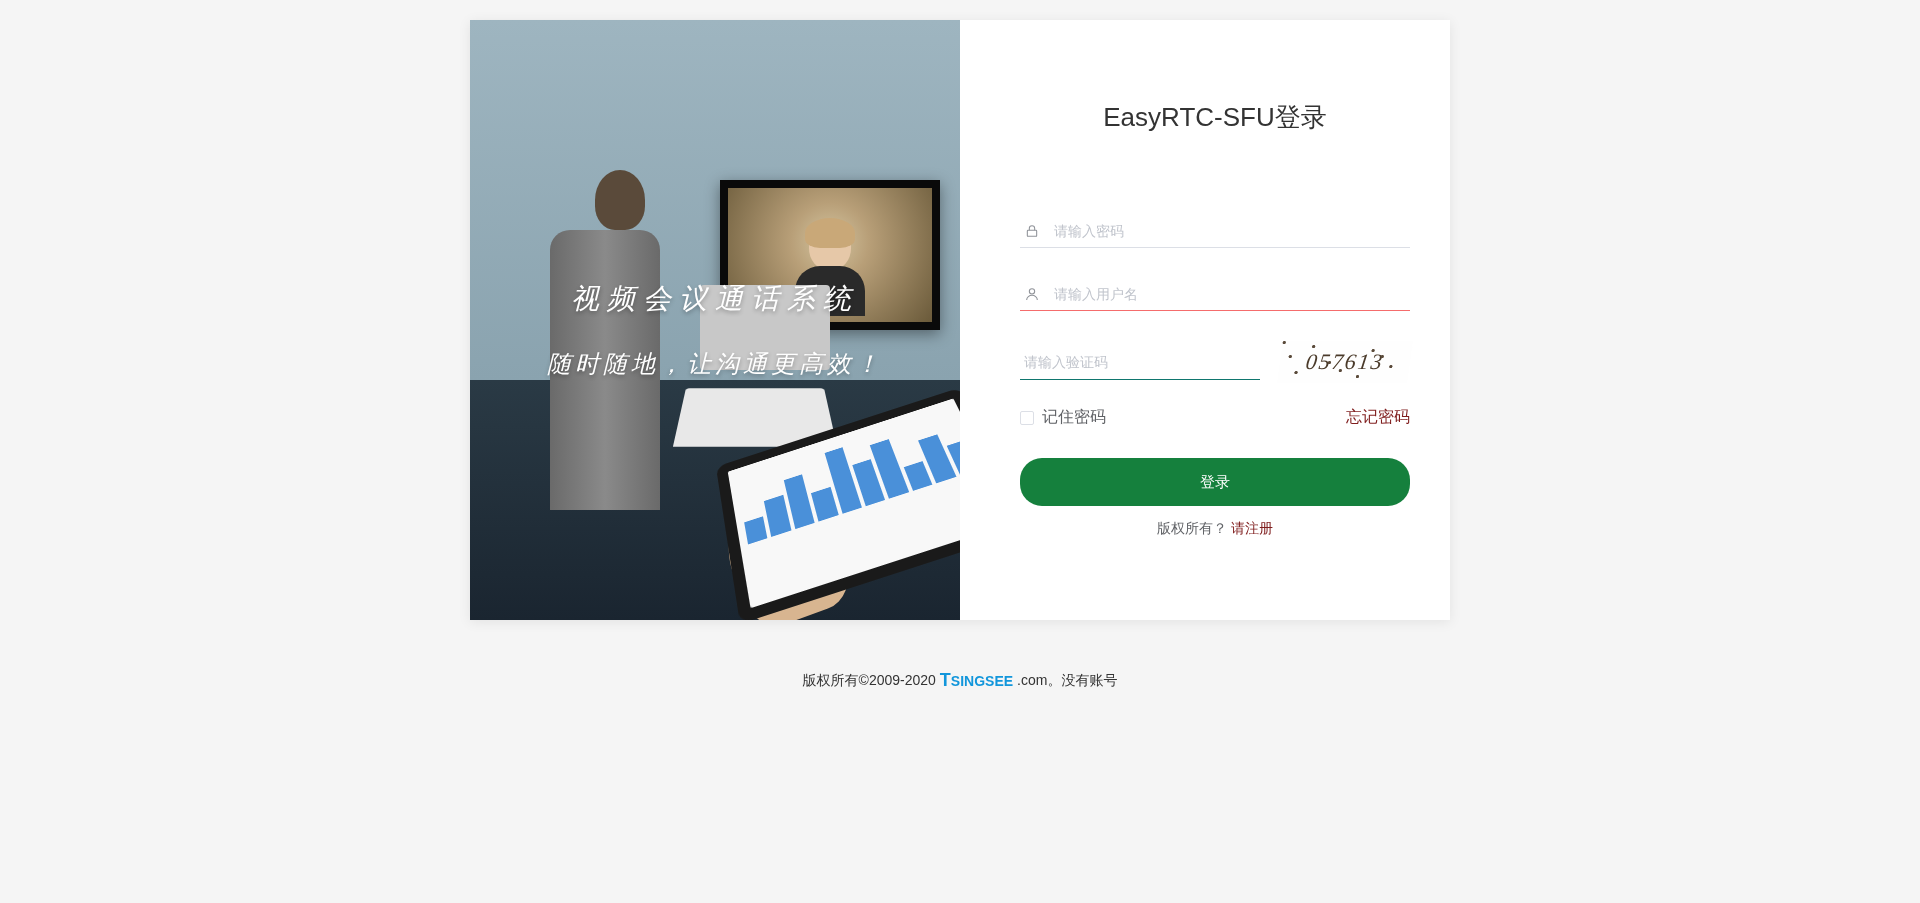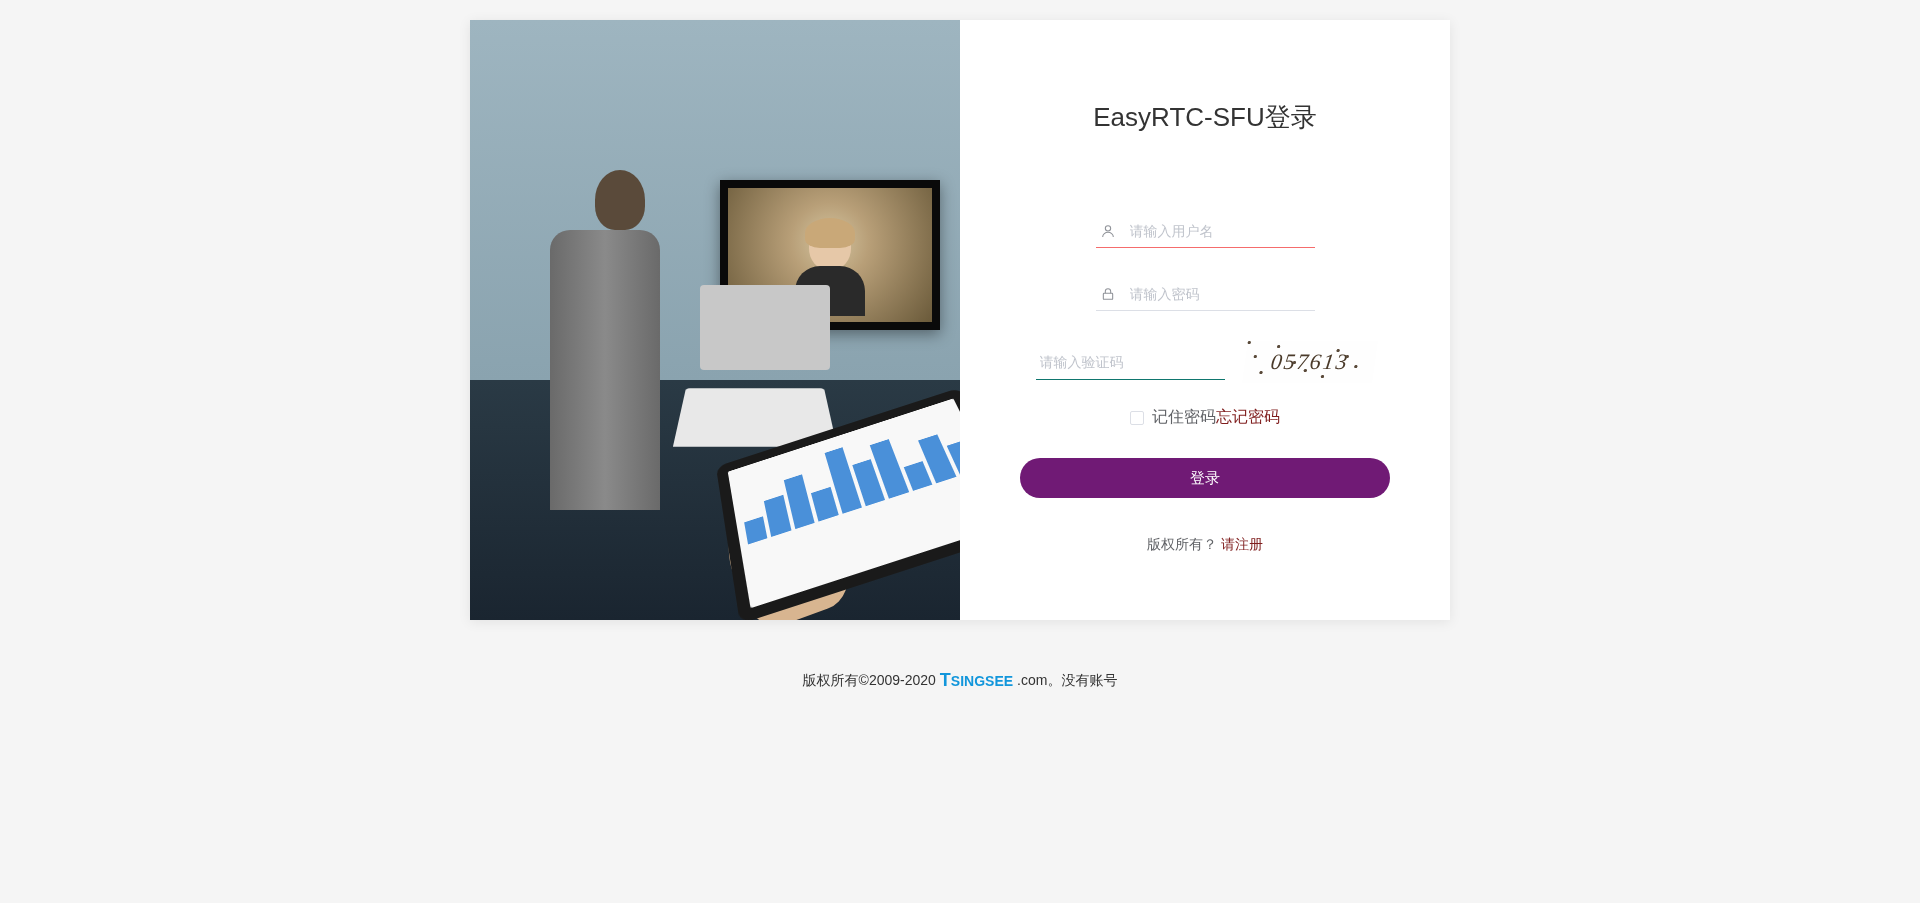--- a/index.html
+++ b/index.html
@@ -195,24 +195,23 @@
       left: 230px;
       width: 130px;
       height: 85px;
       background: #c8c8c8;
       border-radius: 4px;
     }
 
     .right-panel {
       width: 490px;
       height: 100%;
-      padding: 80px 60px 40px 60px;
+      padding: 80px 40px 40px 60px;
       display: flex;
       flex-direction: column;
-      align-items: center;
     }
     .login-title {
       font-size: 26px;
       color: #333;
       text-align: center;
       font-weight: 400;
       margin-bottom: 80px;
     }
     .input-row {
       display: flex;
@@ -305,28 +304,28 @@
       border-radius: 2px;
       background: #fff;
     }
     .link {
       color: #7f1d1d;
       text-decoration: none;
       cursor: pointer;
     }
     .login-btn {
       width: 100%;
-      height: 40px;
-      background: #701a75;
+      height: 48px;
+      background: #15803d;
       color: #fff;
       border: none;
       border-radius: 22px;
       font-size: 15px;
       cursor: pointer;
-      margin-bottom: 38px;
+      margin-bottom: 14px;
     }
     .register-row {
       text-align: center;
       font-size: 14px;
       color: #606266;
     }
     .footer {
       margin-top: 50px;
       font-size: 14px;
       color: #333;
@@ -377,45 +376,49 @@
             <div class="tablet-bar" style="height:90%"></div>
             <div class="tablet-bar" style="height:60%"></div>
             <div class="tablet-bar" style="height:80%"></div>
             <div class="tablet-bar" style="height:35%"></div>
             <div class="tablet-bar" style="height:65%"></div>
             <div class="tablet-bar" style="height:45%"></div>
           </div>
         </div>
       </div>
     </div>
+    <div class="slogan">
+      <div class="slogan-line1">视频会议通话系统</div>
+      <div class="slogan-line2">随时随地，让沟通更高效！</div>
+    </div>
   </div>
 
   <div class="right-panel">
     <h1 class="login-title">EasyRTC-SFU登录</h1>
+
+    <div class="input-row">
+      <span class="input-icon">
+        <svg width="16" height="16" viewBox="0 0 24 24" fill="none" stroke="currentColor" stroke-width="1.6">
+          <rect x="5" y="11" width="14" height="9" rx="1"></rect>
+          <path d="M8 11V8a4 4 0 0 1 8 0v3"></path>
+        </svg>
+      </span>
+      <input class="input-el" type="password" placeholder="请输入密码" style="">
+    </div>
 
     <div class="input-row error">
       <span class="input-icon">
         <svg width="16" height="16" viewBox="0 0 24 24" fill="none" stroke="currentColor" stroke-width="1.6">
           <circle cx="12" cy="8" r="4"></circle>
           <path d="M4 21c0-4 4-7 8-7s8 3 8 7"></path>
         </svg>
       </span>
       <input class="input-el" type="text" placeholder="请输入用户名" style="">
     </div>
 
-    <div class="input-row">
-      <span class="input-icon">
-        <svg width="16" height="16" viewBox="0 0 24 24" fill="none" stroke="currentColor" stroke-width="1.6">
-          <rect x="5" y="11" width="14" height="9" rx="1"></rect>
-          <path d="M8 11V8a4 4 0 0 1 8 0v3"></path>
-        </svg>
-      </span>
-      <input class="input-el" type="password" placeholder="请输入密码" style="">
-    </div>
-
     <div class="captcha-row">
       <div class="captcha-input-wrap">
         <input class="input-el" type="text" placeholder="请输入验证码" style="">
       </div>
       <div class="captcha-img">
         <span>057613</span>
         <span class="dots"></span>
       </div>
     </div>
 

